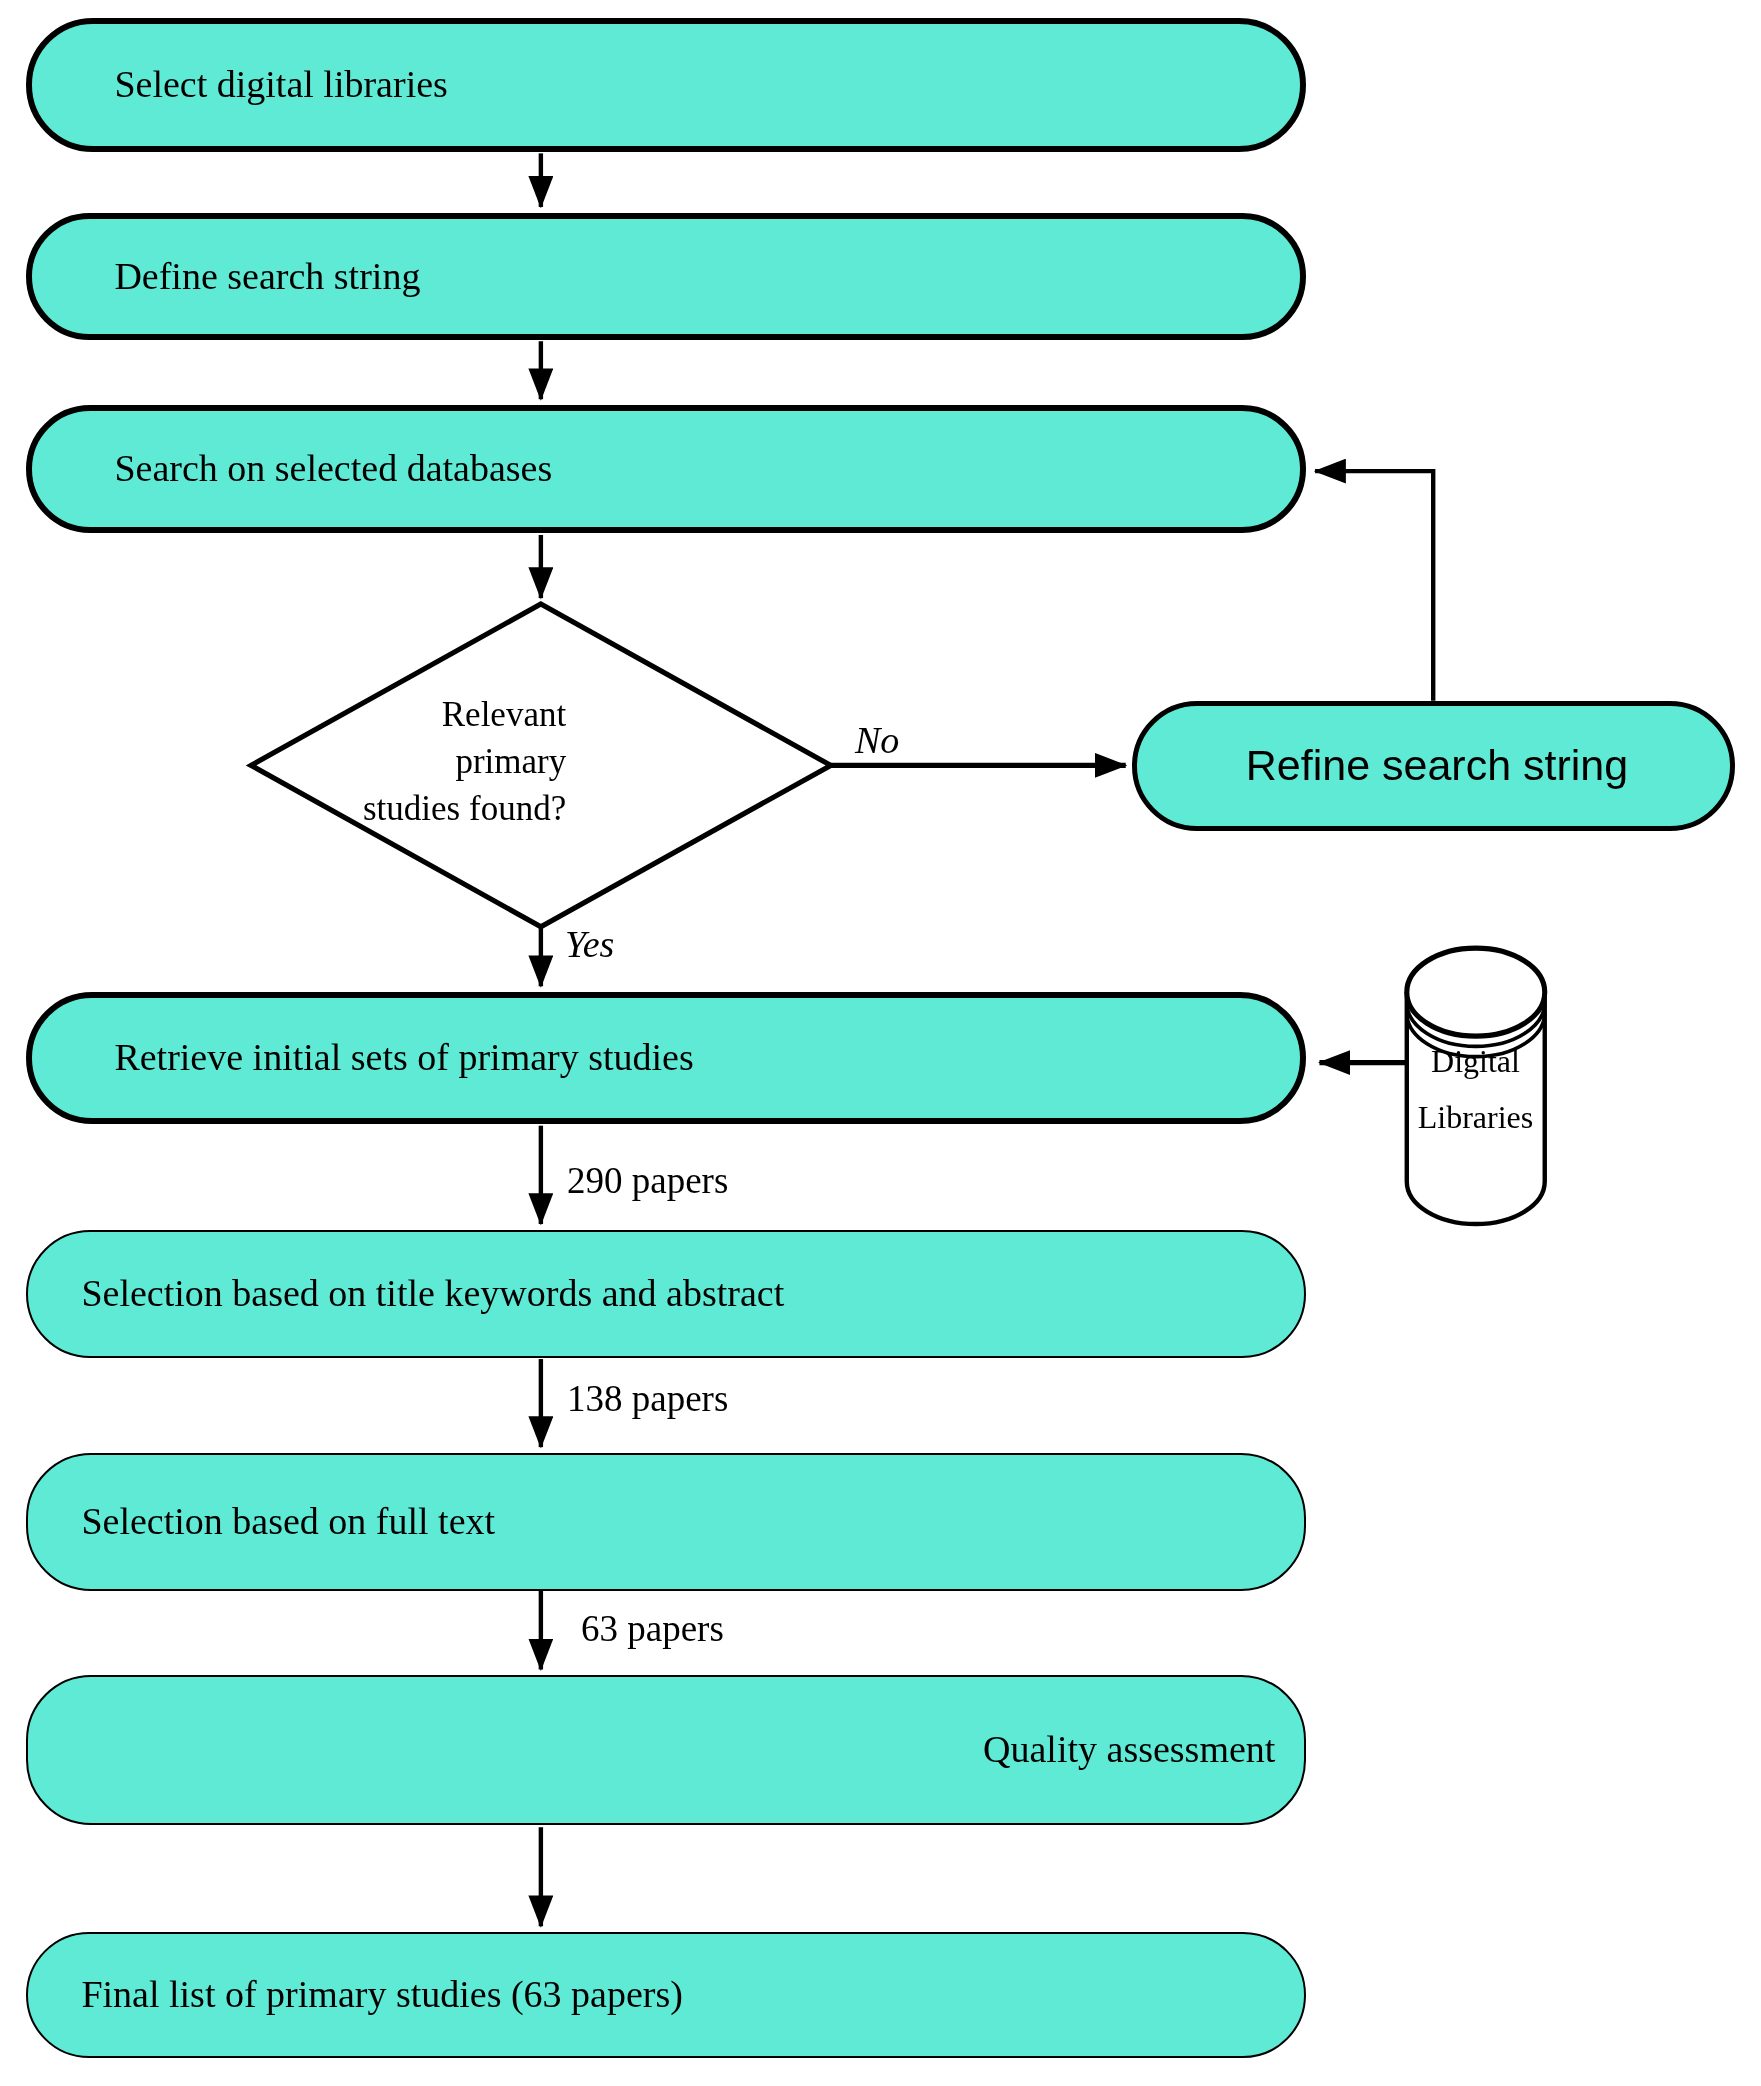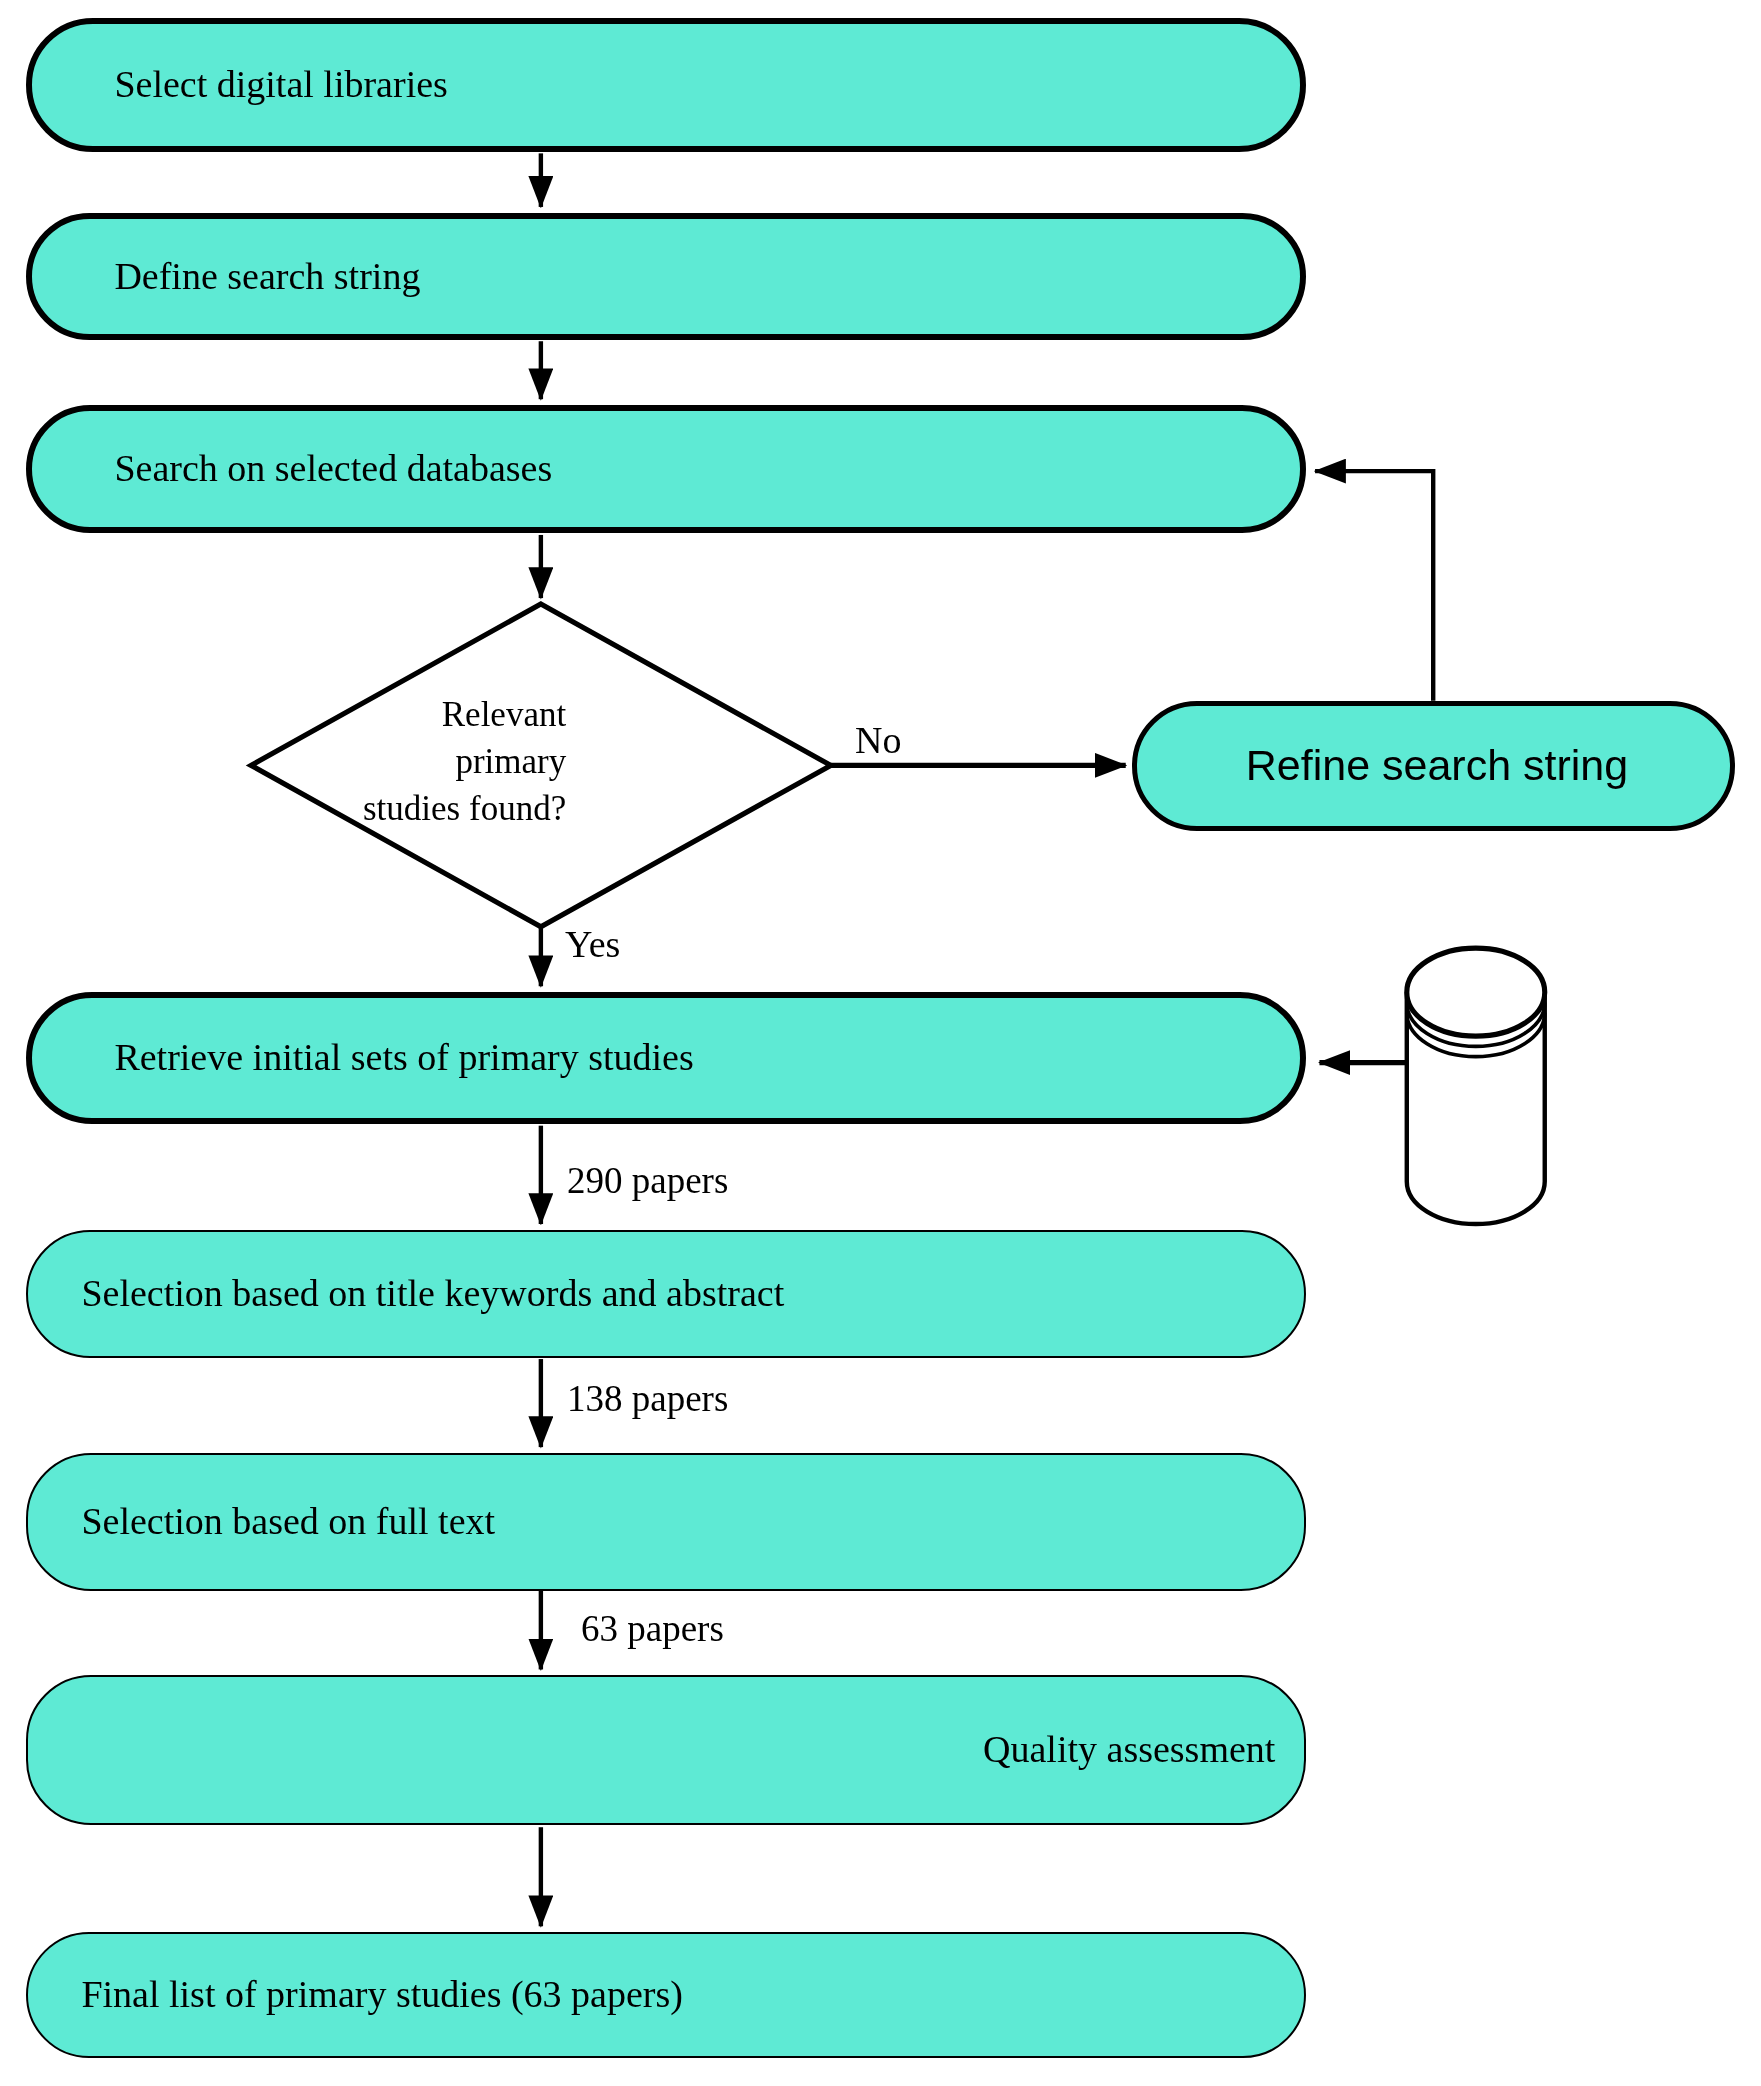--- a/index.html
+++ b/index.html
@@ -30,21 +30,21 @@
     font-size:43px;
     border-width:5.9px;border-radius:65px;
     padding-left:51px;padding-right:44px;
     justify-content:center;
   }
   .edge-label{
     position:absolute;
     font-size:37px;
     white-space:nowrap;
   }
-  .edge-label.big{font-size:38px;}
+  .edge-label.big{font-size:38px;font-style:italic;}
   .diamond-text{
     position:absolute;
     left:363px;top:691px;
     font-size:35px;line-height:47px;
     text-align:right;
   }
   .diamond-text span{display:block;}
   .cyl-text{
     position:absolute;
     left:1402px;top:1033px;
@@ -108,20 +108,24 @@
   <div class="diamond-text">
     <span>Relevant</span>
     <span>primary</span>
     <span>studies found?</span>
   </div>
 
   <div class="node" style="left:26.4px;top:992px;width:1280px;height:132px;">
     <span>Retrieve initial sets of primary studies</span>
   </div>
 
+  <div class="cyl-text">
+    <span>Digital</span>
+    <span>Libraries</span>
+  </div>
 
   <div class="node thin" style="left:26.4px;top:1230px;width:1280px;height:128px;">
     <span>Selection based on title keywords and abstract</span>
   </div>
 
   <div class="node thin" style="left:26.4px;top:1453px;width:1280px;height:138px;">
     <span>Selection based on full text</span>
   </div>
 
   <div class="node thin" style="left:26.4px;top:1675px;width:1280px;height:150px;justify-content:flex-end;">

